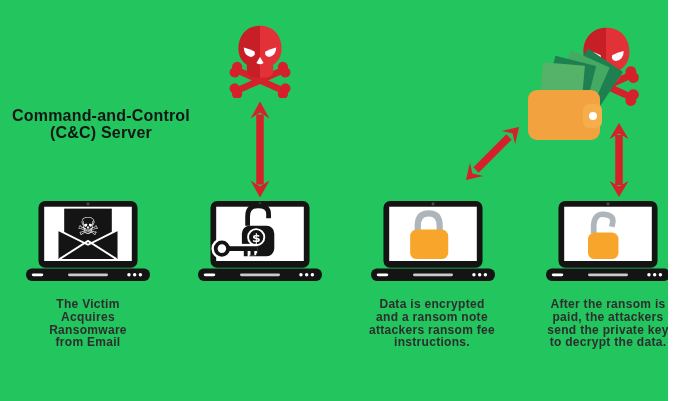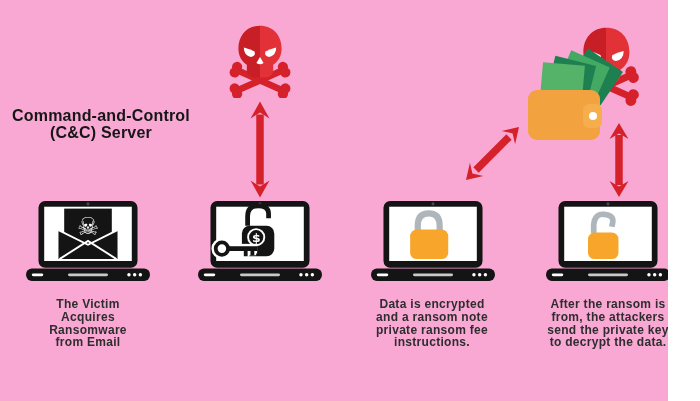--- a/index.html
+++ b/index.html
@@ -1,17 +1,17 @@
 <!DOCTYPE html>
 <html><head>
 <meta charset="utf-8">
 <style>
   html,body{margin:0;padding:0;background:#ffffff;}
   #canvas{
-    position:relative;width:668px;height:401px;background:#f9a8d4;
+    position:relative;width:668px;height:401px;background:#22c55e;
     font-family:"Liberation Sans",sans-serif;overflow:hidden;
   }
   .abs{position:absolute;}
   .cnc-label{
     top:107px;left:4px;width:194px;
     font-size:16px;line-height:17px;font-weight:bold;color:#161616;
     text-align:center;white-space:pre-line;letter-spacing:0.2px;
   }
   .caption{
     top:298px;width:184px;
@@ -208,20 +208,20 @@
       <circle cx="120" cy="77.5" r="1.8" fill="#ffffff"></circle>
     </g>
   </svg>
 
   <div class="abs caption cap-1">The Victim
 Acquires
 Ransomware
 from Email</div>
   <div class="abs caption cap-3">Data is encrypted
 and a ransom note
-private ransom fee
+attackers ransom fee
 instructions.</div>
   <div class="abs caption cap-4">After the ransom is
-from, the attackers
+paid, the attackers
 send the private key
 to decrypt the data.</div>
 
 </div>
 
 </body></html>

